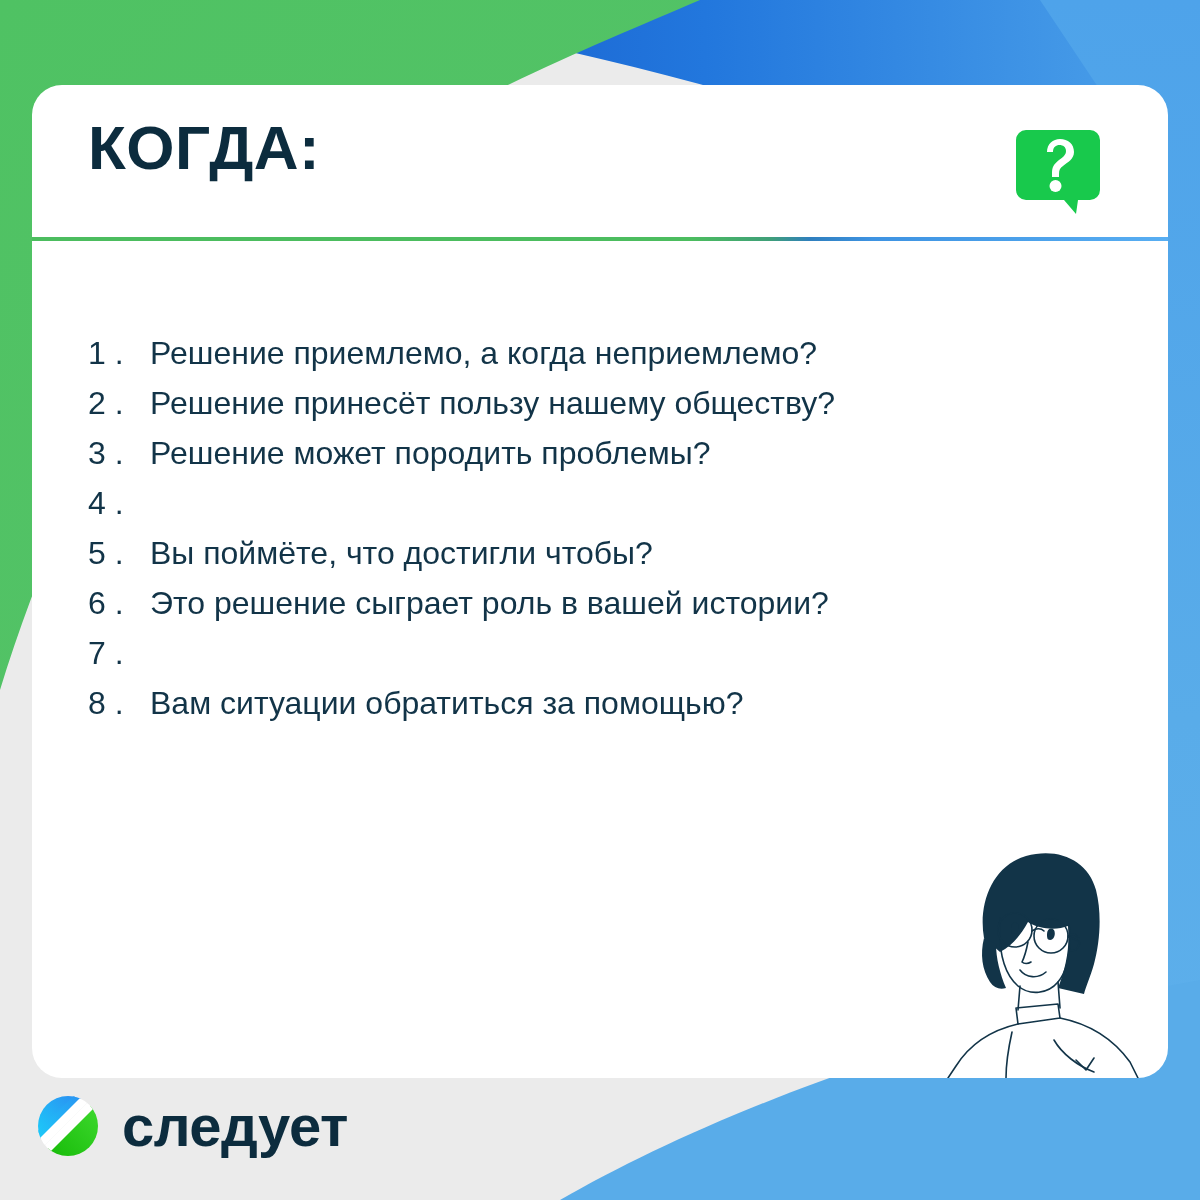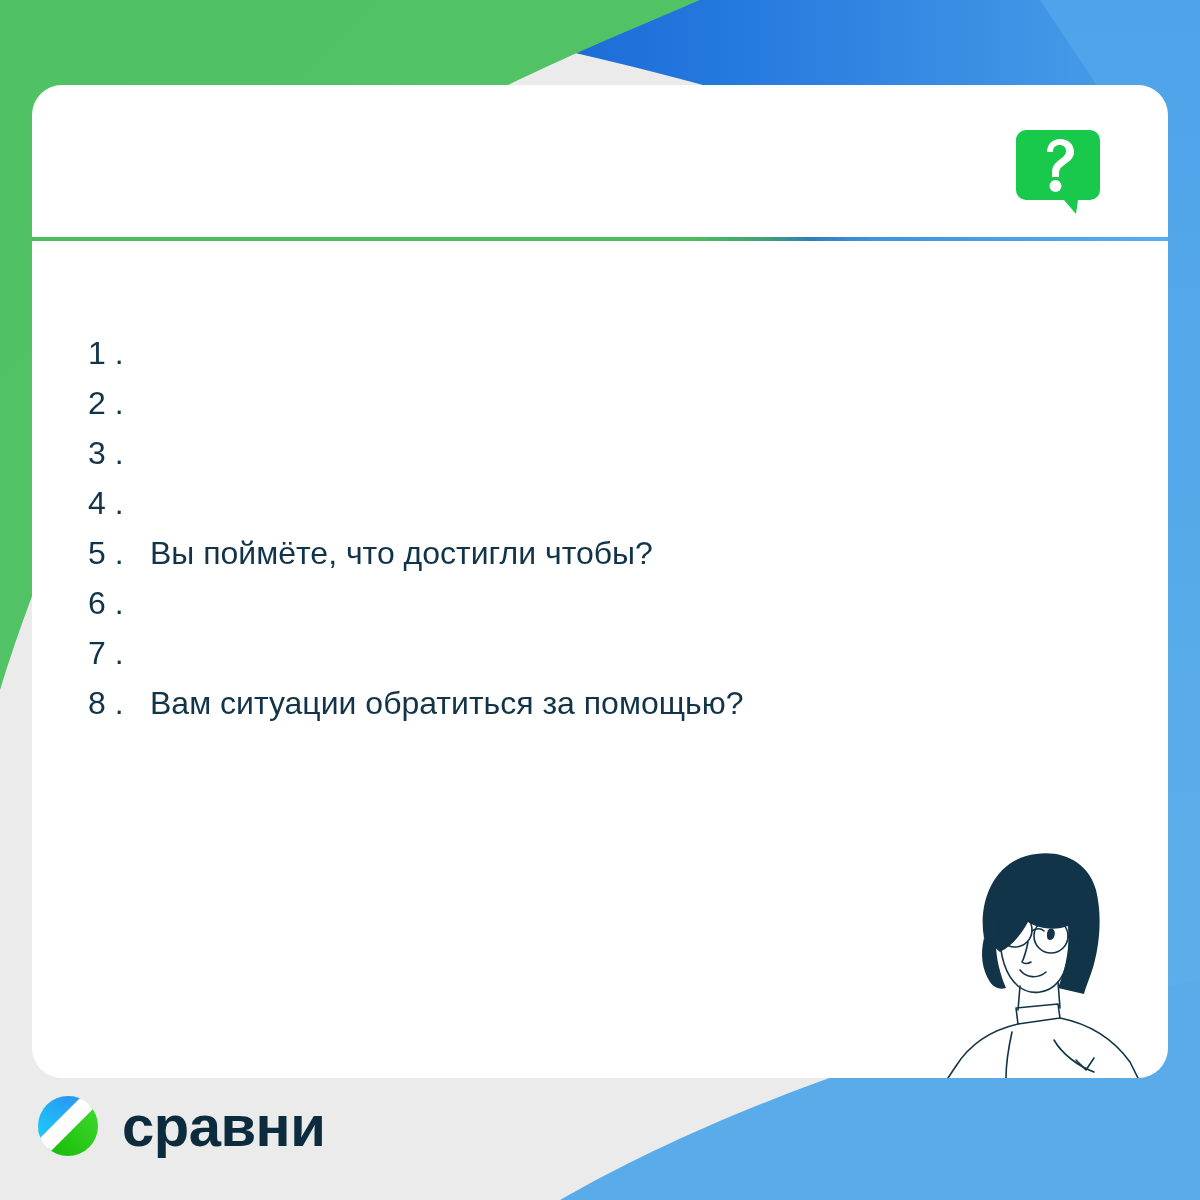--- a/index.html
+++ b/index.html
@@ -183,55 +183,60 @@
              C 560 60 360 140 200 280
              C 100 420 40 560 0 690 Z" fill="url(#gradGreen)"></path>
 
     <path d="M 1200 980 L 1200 1200 L 560 1200
              C 700 1120 920 1030 1200 980 Z" fill="#59ace9"></path>
   </svg>
 
   <div class="card">
 
     <div class="card-header">
+      <h1 class="title">КОГДА:</h1>
 
       <span class="q-bubble">
         <svg viewBox="0 0 84 84" width="84" height="84">
           <path d="M10 0 H74 A10 10 0 0 1 84 10 V60 A10 10 0 0 1 74 70
                    H62 L60 84 L48 70 H10 A10 10 0 0 1 0 60 V10 A10 10 0 0 1 10 0 Z" fill="#18c94c"></path>
           <path d="M31 22 C31 14 37 9 44 9 C52 9 58 14 58 22
                    C58 29 52 32 47 36 C44 38 43 40 43 44 L43 47 L36 47 L36 43
                    C36 37 38 34 43 30 C47 27 50 25 50 21
                    C50 17 47 15 43.5 15 C40 15 37 17 37 22 Z" fill="#ffffff"></path>
           <circle cx="39.5" cy="56" r="6" fill="#ffffff"></circle>
         </svg>
       </span>
     </div>
 
     <div class="divider"></div>
 
     <ul class="qlist">
       <li class="qitem">
         <span class="qnum">1 .</span>
+        <span class="qtext">Решение приемлемо, а когда неприемлемо?</span>
       </li>
       <li class="qitem">
         <span class="qnum">2 .</span>
+        <span class="qtext">Решение принесёт пользу нашему обществу?</span>
       </li>
       <li class="qitem">
         <span class="qnum">3 .</span>
+        <span class="qtext">Решение может породить проблемы?</span>
       </li>
       <li class="qitem">
         <span class="qnum">4 .</span>
       </li>
       <li class="qitem">
         <span class="qnum">5 .</span>
         <span class="qtext">Вы поймёте, что достигли чтобы?</span>
       </li>
       <li class="qitem">
         <span class="qnum">6 .</span>
+        <span class="qtext">Это решение сыграет роль в вашей истории?</span>
       </li>
       <li class="qitem">
         <span class="qnum">7 .</span>
       </li>
       <li class="qitem">
         <span class="qnum">8 .</span>
         <span class="qtext">Вам ситуации обратиться за помощью?</span>
       </li>
     </ul>
 
@@ -302,16 +307,16 @@
           <path d="M -10 60 L 56 -6 L 0 -6 L -10 4 Z" fill="url(#lgBlue)"></path>
           <path d="M -4 70 L 74 -8 L 74 70 Z" fill="url(#lgGreen)"></path>
           <path d="M -12 56 L 62 -18 L 70 -10 L -4 64 Z" fill="#ffffff"></path>
           <path d="M -14 62 L 60 -12 L 60 -20 L -20 58 Z" fill="url(#lgBlue)"></path>
         </g>
         <g clip-path="url(#clipCircle)">
           <path d="M -6 66 L 68 -8 L 74 -2 L 0 72 Z" fill="#ffffff"></path>
         </g>
       </svg>
     </span>
-    <span class="brand-name">сравни</span>
+    <span class="brand-name">следует</span>
   </div>
 
 </div>
 
 </body></html>

